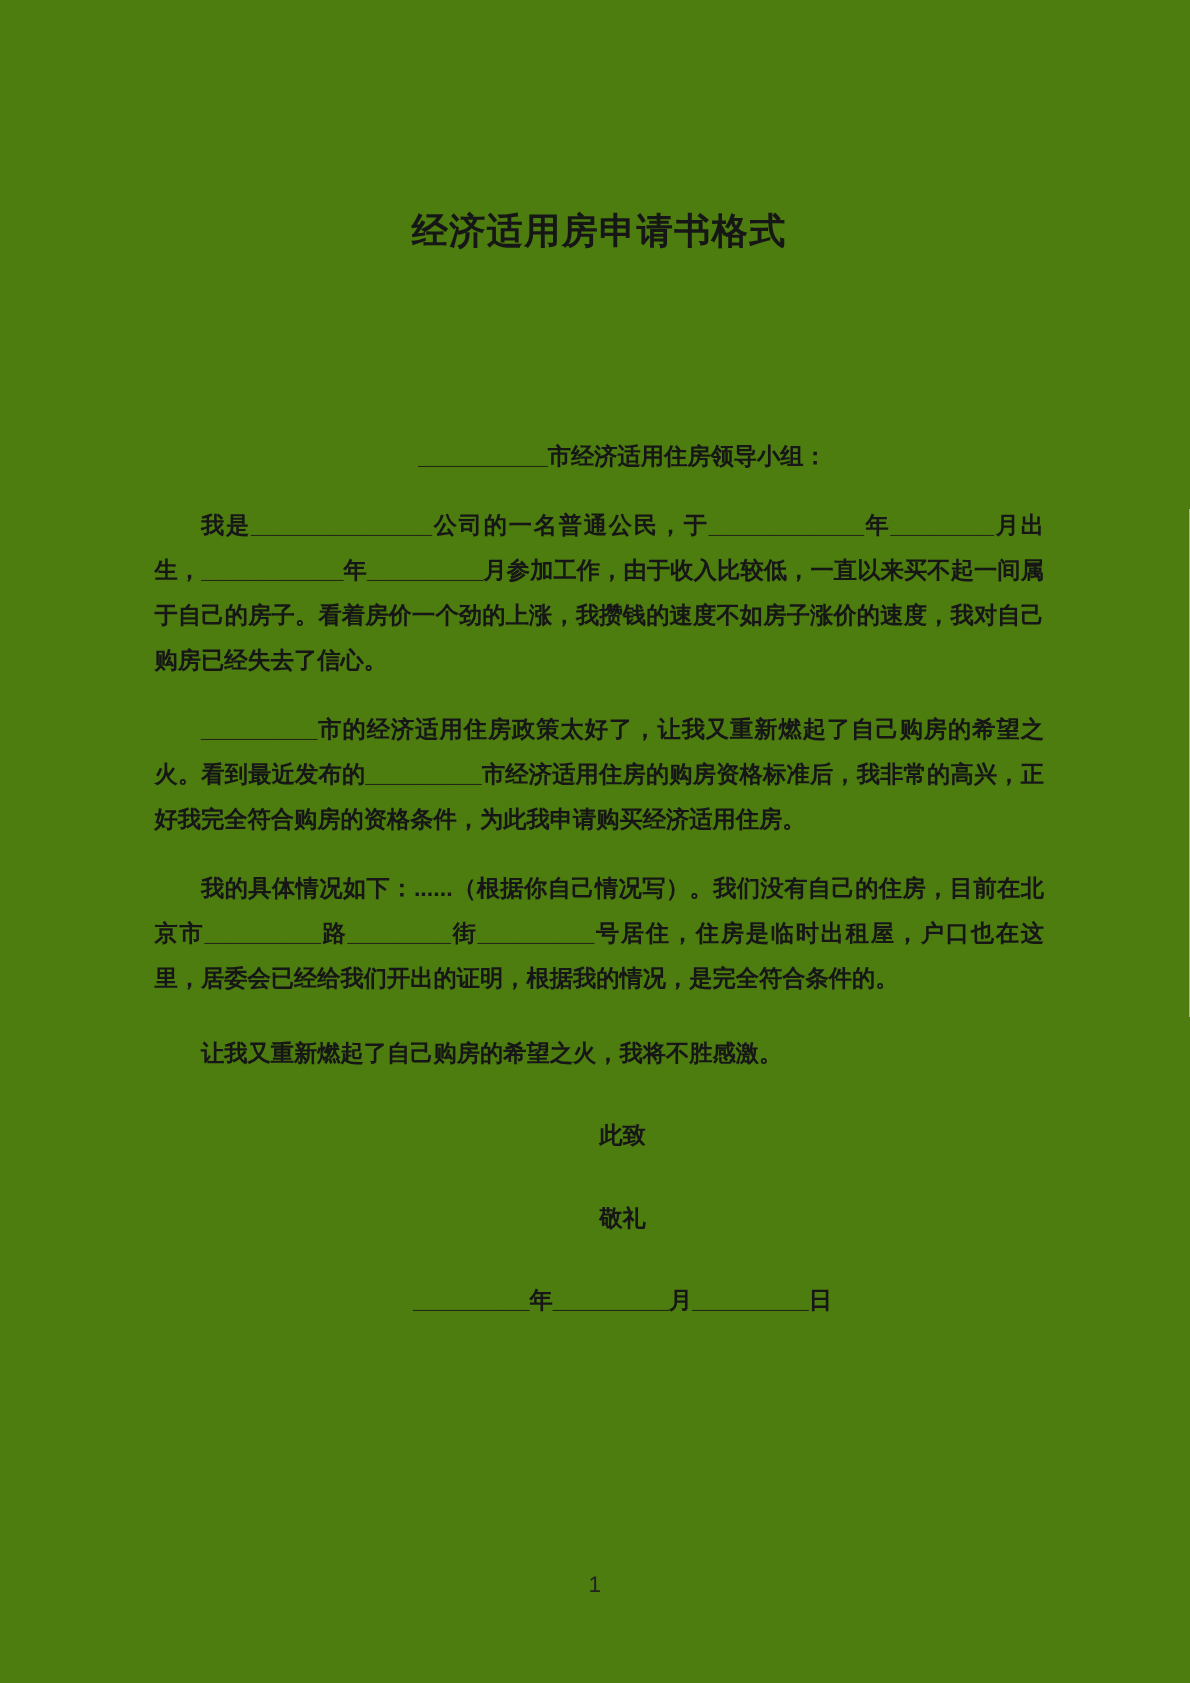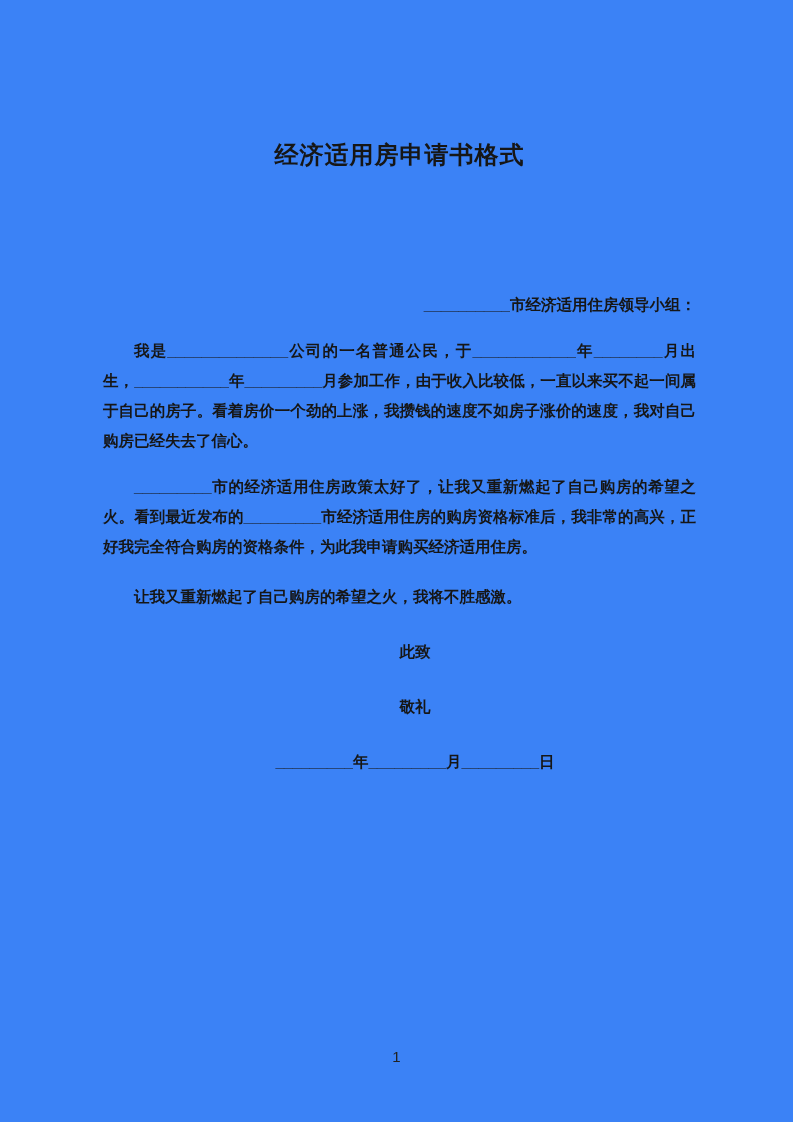--- a/index.html
+++ b/index.html
@@ -2,21 +2,21 @@
 <html><head>
 <meta charset="utf-8">
 <style>
   * { margin: 0; padding: 0; box-sizing: border-box; }
   html, body { background: #e9e9e9; }
   .page {
     position: relative;
     width: 793px;
     height: 1122px;
     margin: 0 auto;
-    background: #3b82f6;
+    background: #4d7c0f;
     color: #161616;
     font-family: "Liberation Sans", "DejaVu Sans", sans-serif;
     padding: 138px 97px 0 103px;
     overflow: hidden;
   }
   .doc-title {
     font-size: 24px;
     font-weight: 700;
     line-height: 34px;
     text-align: center;
@@ -25,21 +25,21 @@
   }
   .body-para {
     font-size: 15.5px;
     font-weight: 600;
     line-height: 30px;
     text-align: justify;
     text-indent: 2em;
     margin-top: 16px;
     word-break: break-all;
   }
-  .greeting { margin-top: 0; text-align: right; }
+  .greeting { margin-top: 0; text-align: center; }
   .closing-para {
     font-size: 15.5px;
     font-weight: 600;
     line-height: 30px;
     text-indent: 2em;
     margin-top: 25px;
     text-align: center;
   }
   .request-para { margin-top: 20px; }
   .page-number {
@@ -58,20 +58,21 @@
 
 <div class="page">
   <h1 class="doc-title">经济适用房申请书格式</h1>
 
   <p class="body-para greeting">__________市经济适用住房领导小组：</p>
 
   <p class="body-para">我是______________公司的一名普通公民，于____________年________月出生，___________年_________月参加工作，由于收入比较低，一直以来买不起一间属于自己的房子。看着房价一个劲的上涨，我攒钱的速度不如房子涨价的速度，我对自己购房已经失去了信心。</p>
 
   <p class="body-para">_________市的经济适用住房政策太好了，让我又重新燃起了自己购房的希望之火。看到最近发布的_________市经济适用住房的购房资格标准后，我非常的高兴，正好我完全符合购房的资格条件，为此我申请购买经济适用住房。</p>
 
+  <p class="body-para">我的具体情况如下：......（根据你自己情况写）。我们没有自己的住房，目前在北京市_________路________街_________号居住，住房是临时出租屋，户口也在这里，居委会已经给我们开出的证明，根据我的情况，是完全符合条件的。</p>
 
   <p class="body-para request-para">让我又重新燃起了自己购房的希望之火，我将不胜感激。</p>
 
   <p class="closing-para">此致</p>
 
   <p class="closing-para">敬礼</p>
 
 
   <p class="closing-para">_________年_________月_________日</p>
 

